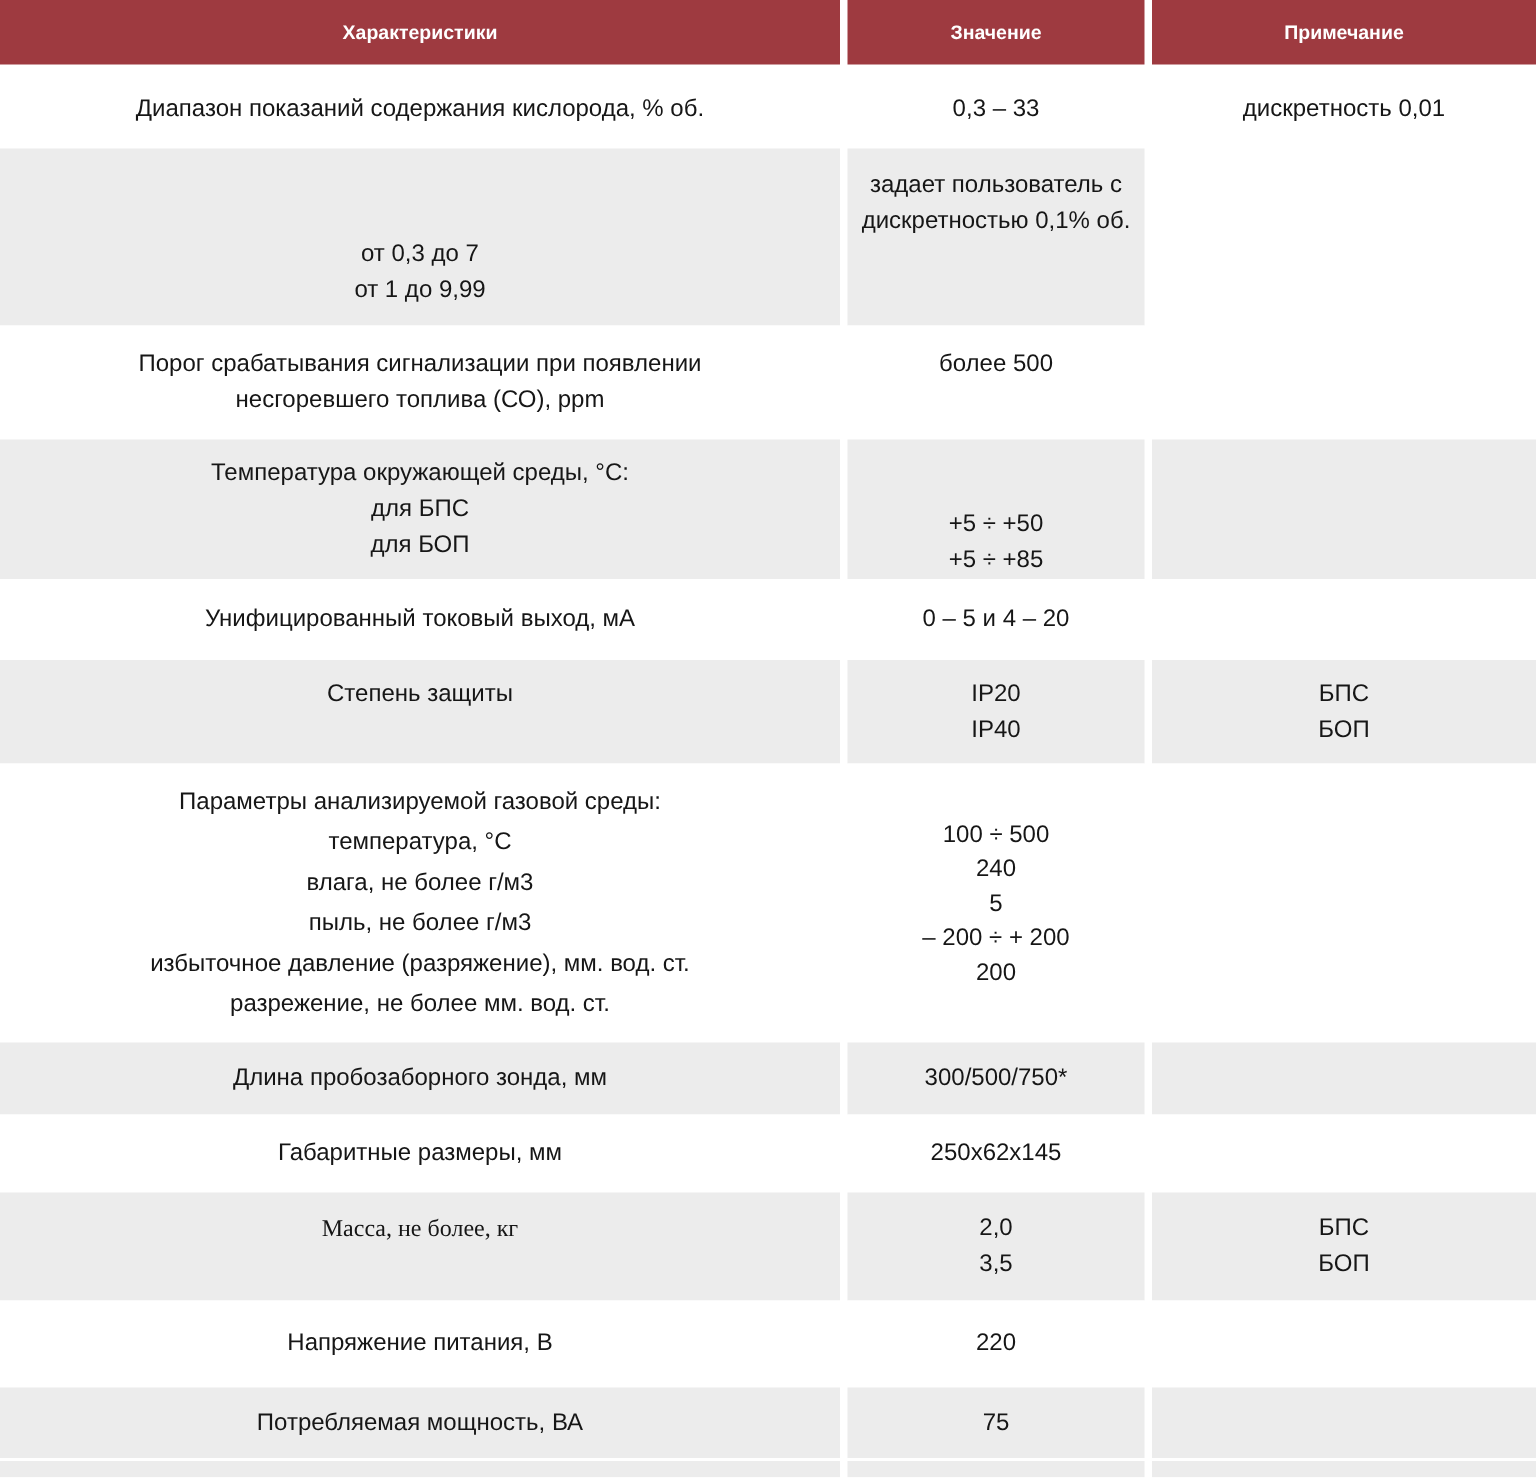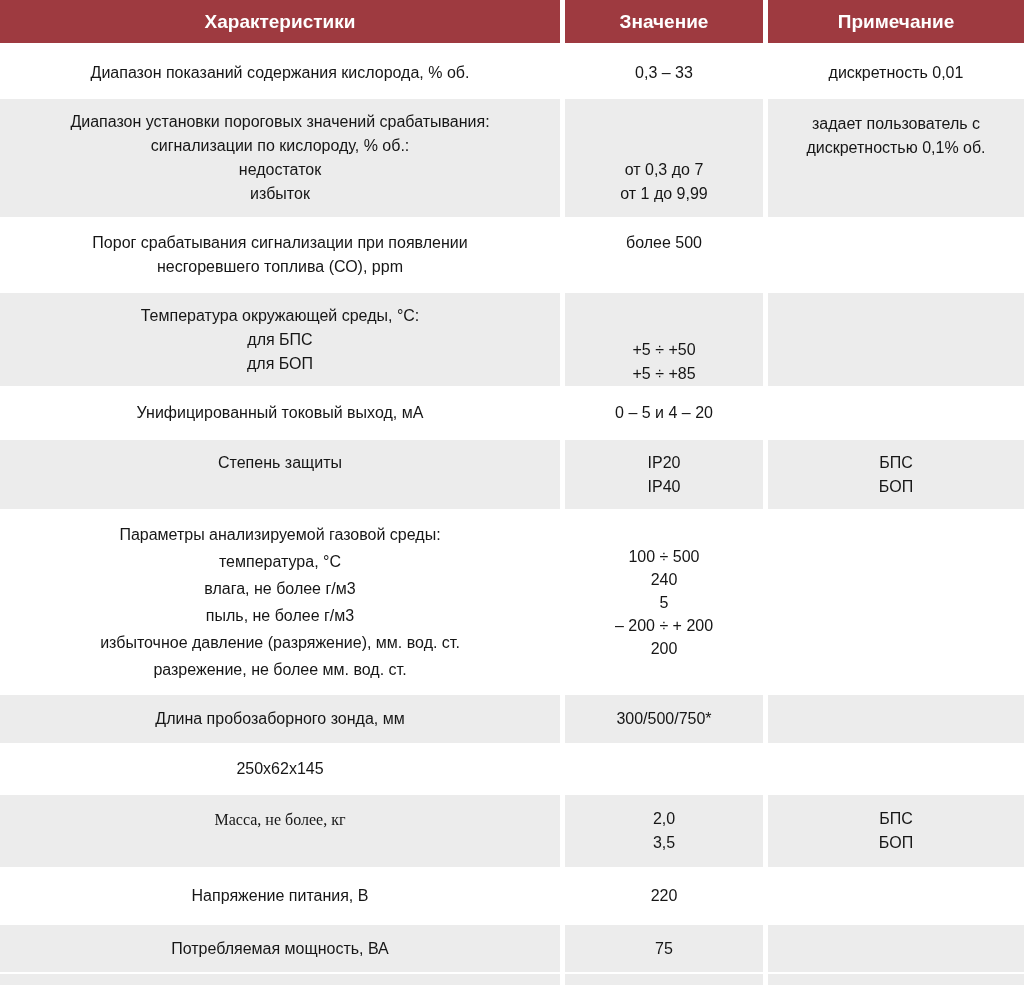--- a/index.html
+++ b/index.html
@@ -32,21 +32,21 @@
     padding-left: 8px;
     padding-right: 8px;
     box-sizing: border-box;
   }
   
   .row.header { margin-bottom: 4px; }
   .row.header .cell {
     background: #9e3a40;
     color: #ffffff;
     font-weight: bold;
-    font-size: 19px;
+    font-size: 13px;
     min-height: 43px;
   }
   
   .row.white .cell { background: #ffffff; }
   .row.gray  .cell { background: #ececec; }
 
   
   .r1  .cell { min-height: 52px; }
   .r2  .cell { min-height: 118px; }
   .r3  .cell { min-height: 76px; }
@@ -83,24 +83,20 @@
     <div class="cell">Примечание</div>
   </div>
 
   <div class="row white r1">
     <div class="cell char">Диапазон показаний содержания кислорода, % об.</div>
     <div class="cell val">0,3 – 33</div>
     <div class="cell note">дискретность 0,01</div>
   </div>
 
   <div class="row gray r2">
-    <div class="cell char">Диапазон установки пороговых значений срабатывания:
-сигнализации по кислороду, % об.:
-недостаток
-избыток</div>
     <div class="cell val">от 0,3 до 7
 от 1 до 9,99</div>
     <div class="cell note">задает пользователь с
 дискретностью 0,1% об.</div>
   </div>
 
   <div class="row white r3">
     <div class="cell char">Порог срабатывания сигнализации при появлении
 несгоревшего топлива (СО), ppm</div>
     <div class="cell val">более 500</div>
@@ -145,20 +141,21 @@
     <div class="cell note"></div>
   </div>
 
   <div class="row gray r8">
     <div class="cell char">Длина пробозаборного зонда, мм</div>
     <div class="cell val">300/500/750*</div>
     <div class="cell note"></div>
   </div>
 
   <div class="row white r9">
+    <div class="cell char">Габаритные размеры, мм</div>
     <div class="cell val">250х62х145</div>
     <div class="cell note"></div>
   </div>
 
   <div class="row gray r10">
     <div class="cell char">Масса, не более, кг</div>
     <div class="cell val">2,0
 3,5</div>
     <div class="cell note">БПС
 БОП</div>

